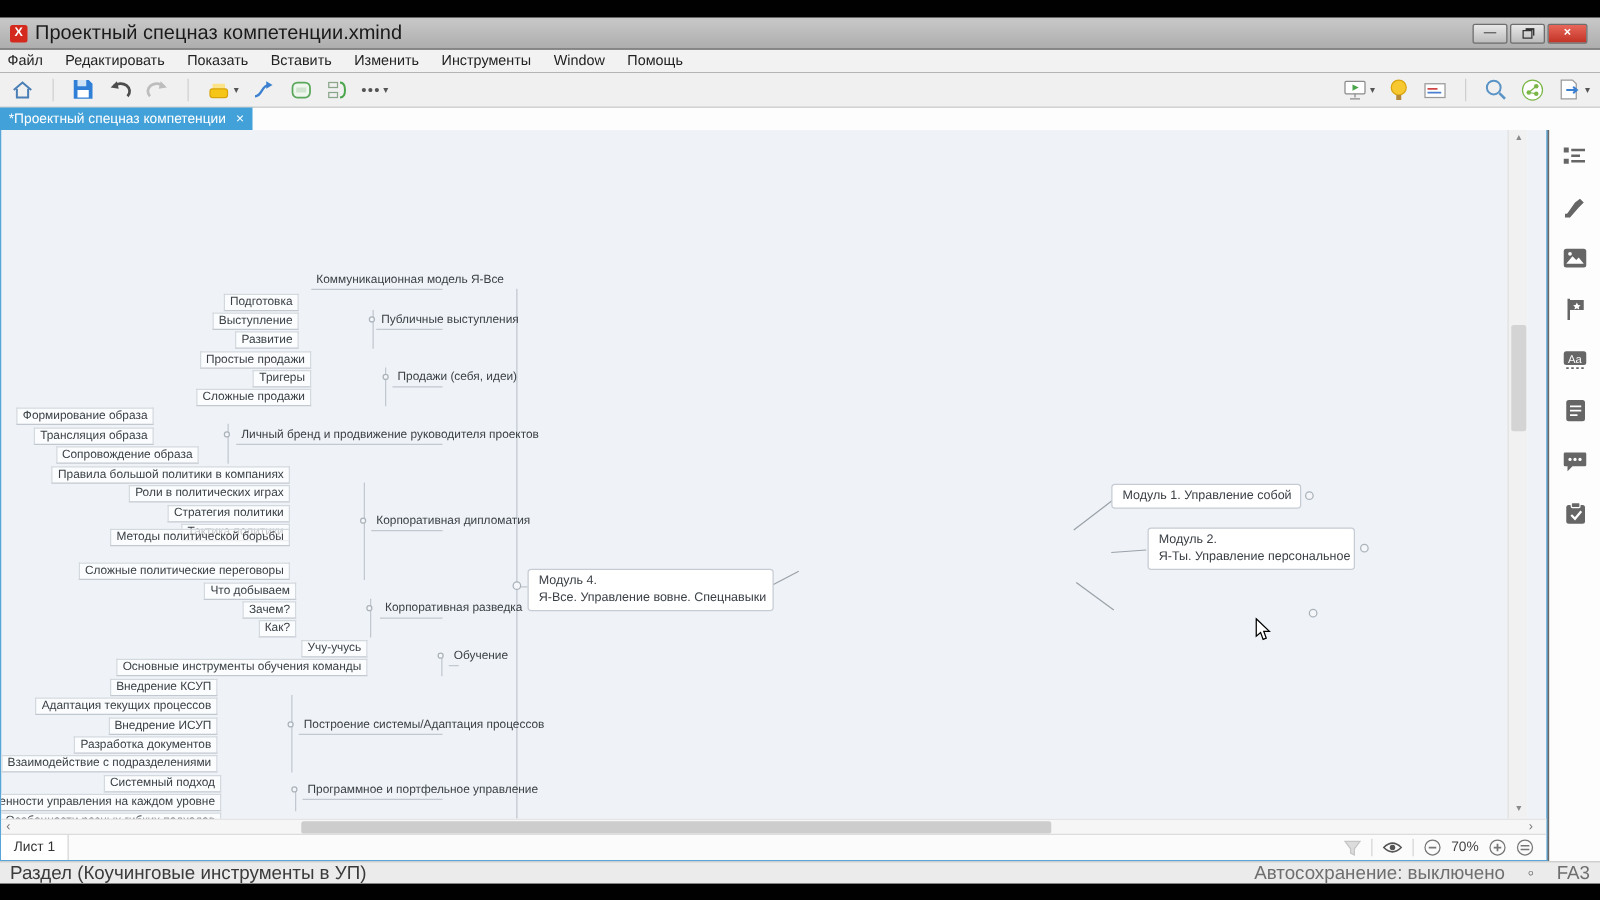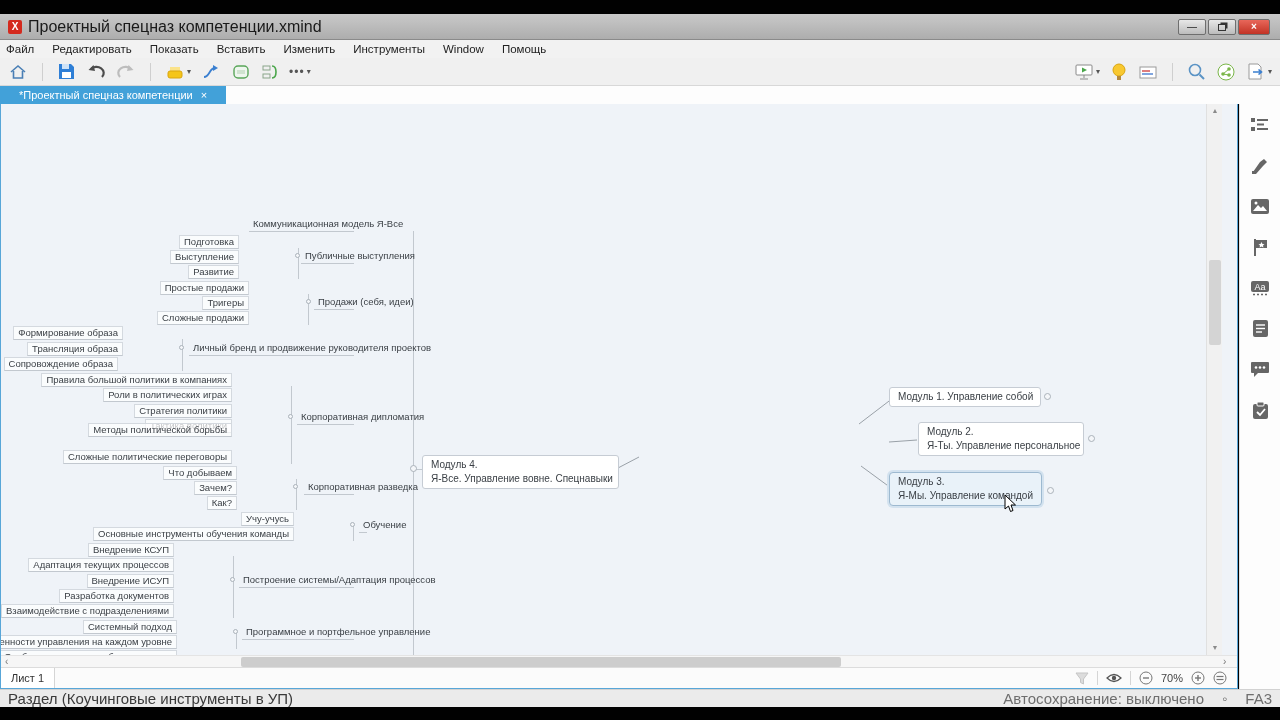--- a/index.html
+++ b/index.html
@@ -36,21 +36,21 @@
   .tb-group { display:flex; align-items:center; gap:10px; padding:0 8px; }
   .tb-sep { width:1px; height:18px; background:#cfcfcf; margin:0 4px; }
   .tb-btn { display:flex; align-items:center; height:24px; }
   .caret { font-size:8px; color:#555; margin-left:2px; }
   .dots { font-size:12px; color:#555; letter-spacing:1px; }
   #toolbar-right { margin-left:auto; }
 
   
   #tabbar { position:absolute; top:86px; left:0; width:1280px; height:18px; background:#fdfdfd; }
   #doc-tab { position:absolute; left:0; top:0; height:18px; background:#42a1d9;
-    color:#fff; font-size:11px; line-height:18px; padding:0 19px; display:flex; gap:8px; }
+    color:#fff; font-size:11px; line-height:18px; padding:0 7px; display:flex; gap:8px; }
   #doc-tab .tab-close { font-size:11px; }
 
   
   #editor { position:absolute; top:104px; left:0; width:1238px; height:585px;
     border:1px solid #58a6d8; border-top:none; background:#eff3f8; }
   #canvas { position:absolute; top:0; left:0; width:1221px; height:551px; overflow:hidden; }
 
   .nd { position:absolute; font-size:9.5px; line-height:12px; height:14px;
     color:#3b4046; white-space:nowrap; text-align:center; padding:0 4px; }
   .bx { border:1px solid #d4d9df; border-bottom-color:#c2c8cf; background:rgba(255,255,255,.7); }
@@ -274,21 +274,21 @@
     <div class="nd bx" style="right:983px;top:146px">Выступление</div>
     <div class="nd ul" style="left:300px;right:868px;top:146px">Публичные выступления</div>
     <div class="nd bx" style="right:983px;top:161px">Развитие</div>
     <div class="nd bx" style="right:973px;top:177px">Простые продажи</div>
     <div class="nd bx" style="right:973px;top:192px">Тригеры</div>
     <div class="nd ul" style="left:313px;right:868px;top:192px">Продажи (себя, идеи)</div>
     <div class="nd bx" style="right:973px;top:207px">Сложные продажи</div>
     <div class="nd bx" style="right:1099px;top:222px">Формирование образа</div>
     <div class="nd bx" style="right:1099px;top:238px">Трансляция образа</div>
     <div class="nd ul" style="left:188px;right:868px;top:238px">Личный бренд и продвижение руководителя проектов</div>
-    <div class="nd bx" style="right:1104px;top:253px">Сопровождение образа</div>
+    <div class="nd bx" style="right:1063px;top:253px">Сопровождение образа</div>
     <div class="nd bx" style="right:990px;top:269px">Правила большой политики в компаниях</div>
     <div class="nd bx" style="right:990px;top:284px">Роли в политических играх</div>
     <div class="nd bx" style="right:990px;top:300px">Стратегия политики</div>
     <div class="nd bx" style="right:990px;top:315px">Тактика политики</div>
     <div class="nd ul" style="left:296px;right:868px;top:307px">Корпоративная дипломатия</div>
     <div class="nd bx" style="right:990px;top:319px">Методы политической борьбы</div>
     <div class="nd bx" style="right:990px;top:346px">Сложные политические переговоры</div>
     <div class="nd bx" style="right:985px;top:362px">Что добываем</div>
     <div class="nd bx" style="right:985px;top:377px">Зачем?</div>
     <div class="nd ul" style="left:303px;right:868px;top:377px">Корпоративная разведка</div>
@@ -314,24 +314,20 @@
     <div class="jdot" style="left:292px;top:380px"></div>
     <div class="jdot" style="left:349px;top:418px"></div>
     <div class="jdot" style="left:229px;top:473px"></div>
     <div class="jdot" style="left:232px;top:525px"></div>
 
     <div class="mod" style="left:888px;top:283px;width:152px">Модуль 1. Управление собой</div>
     <div class="mod" style="left:917px;top:318px;width:166px">
       <div>Модуль 2.</div>
       <div>Я-Ты. Управление персональное</div>
     </div>
-    <div class="mod selected" style="left:888px;top:368px;width:153px">
-      <div>Модуль 3.</div>
-      <div>Я-Мы. Управление командой</div>
-    </div>
     <div class="mod" style="left:421px;top:351px;width:197px">
       <div>Модуль 4.</div>
       <div>Я-Все. Управление вовне. Спецнавыки</div>
     </div>
     <div class="cdot" style="left:1043px;top:289px"></div>
     <div class="cdot" style="left:1087px;top:331px"></div>
     <div class="cdot" style="left:1046px;top:383px"></div>
     <div class="cdot" style="left:409px;top:361px"></div>
 
     <svg id="cursor" width="14" height="20" style="left:1002px;top:390px">

